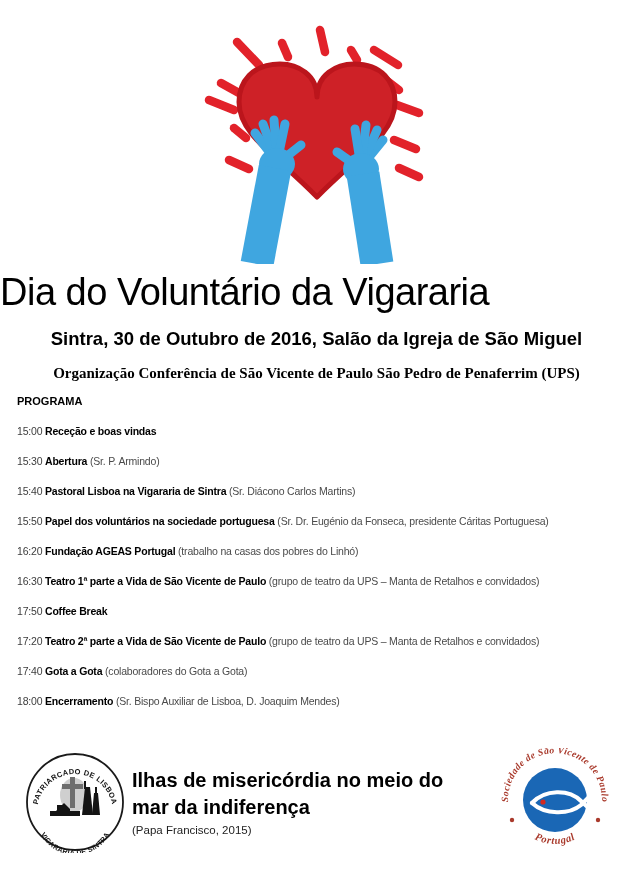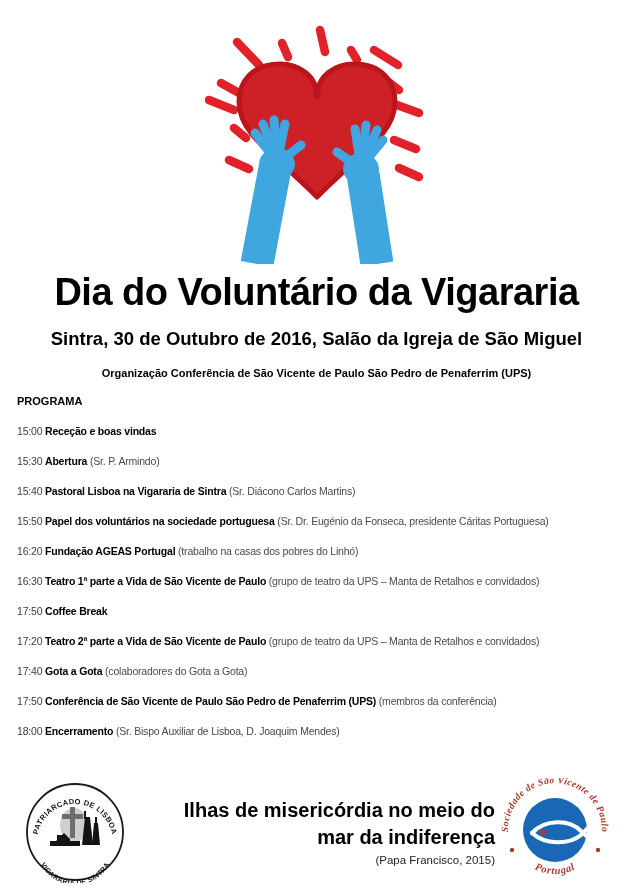--- a/index.html
+++ b/index.html
@@ -5,47 +5,47 @@
   html,body{margin:0;padding:0;}
   body{
     width:633px;height:888px;overflow:hidden;background:#fff;
     font-family:"Liberation Sans",sans-serif;color:#000;
   }
   .poster{width:633px;height:888px;position:relative;}
   
   .illustration{display:block;margin:12px auto 0;}
   
   .title{
-    margin:6px 0 0;text-align:center;font-size:38px;font-weight:bold;
+    margin:6px 0 0;text-align:left;font-size:38px;font-weight:normal;
     line-height:44px;white-space:nowrap;letter-spacing:-0.5px;color:#000;
   }
   .subtitle{
     margin:13px 8px 0;text-align:center;font-size:18.5px;font-weight:bold;
     line-height:23px;white-space:nowrap;color:#000;
   }
   .organizer{
-    margin:16px 0 0;text-align:center;font-size:11px;font-weight:bold;
-    line-height:14px;white-space:nowrap;color:#000;
+    margin:16px 0 0;text-align:center;font-size:15px;font-weight:bold;
+    line-height:14px;white-space:nowrap;color:#000;font-family:Liberation Serif, serif;
   }
   
   .program{margin:14px 17px 0;}
   .program-heading{font-size:11px;font-weight:bold;line-height:14px;margin:0 0 16px;}
   .program-row{
     font-size:10.5px;line-height:14px;margin:0 0 16px;white-space:nowrap;
     letter-spacing:-0.2px;color:#3d3d3d;
   }
   .program-row .ptime{color:#3d3d3d;}
   .program-row .ptitle{font-weight:bold;color:#000;}
   .program-row .pnote{color:#4a4a4a;}
   
   .footer{
     display:flex;align-items:center;justify-content:space-between;
     padding:0 24px;margin-top:40px;
   }
-  .quote-block{flex:1;text-align:right;padding:0 6px;}
+  .quote-block{flex:1;text-align:left;padding:0 6px;}
   .quote{font-size:20px;font-weight:bold;line-height:27px;color:#000;}
   .attribution{font-size:11.5px;line-height:14px;margin-top:2px;color:#222;}
   .seal{display:block;}
 </style>
 </head>
 <body>
 
 <div class="poster">
 
   <svg class="illustration" width="304" height="252" viewBox="0 0 304 252">
@@ -111,21 +111,20 @@
     <div class="program-row"><span class="ptime">16:20 </span><span class="ptitle">Fundação AGEAS Portugal</span><span class="pnote"> (trabalho na casas dos pobres do Linhó)</span></div>
 
     <div class="program-row"><span class="ptime">16:30 </span><span class="ptitle">Teatro 1ª parte a Vida de São Vicente de Paulo</span><span class="pnote"> (grupo de teatro da UPS – Manta de Retalhos e convidados)</span></div>
 
     <div class="program-row"><span class="ptime">17:50 </span><span class="ptitle">Coffee Break</span><span class="pnote"></span></div>
 
     <div class="program-row"><span class="ptime">17:20 </span><span class="ptitle">Teatro 2ª parte a Vida de São Vicente de Paulo</span><span class="pnote"> (grupo de teatro da UPS – Manta de Retalhos e convidados)</span></div>
 
     <div class="program-row"><span class="ptime">17:40 </span><span class="ptitle">Gota a Gota</span><span class="pnote"> (colaboradores do Gota a Gota)</span></div>
 
-    <div class="program-row"><span class="ptime">17:50 </span><span class="ptitle">Conferência de São Vicente de Paulo São Pedro de Penaferrim (UPS)</span><span class="pnote"> (membros da conferência)</span></div>
 
     <div class="program-row"><span class="ptime">18:00 </span><span class="ptitle">Encerramento</span><span class="pnote"> (Sr. Bispo Auxiliar de Lisboa, D. Joaquim Mendes)</span></div>
   </div>
   </div>
 
   <div class="footer">
 
     <svg class="seal" width="102" height="102" viewBox="0 0 102 102">
       <defs>
         <path id="lsealTop" d="M 13,61 A 38,38 0 1 1 89,61"></path>

